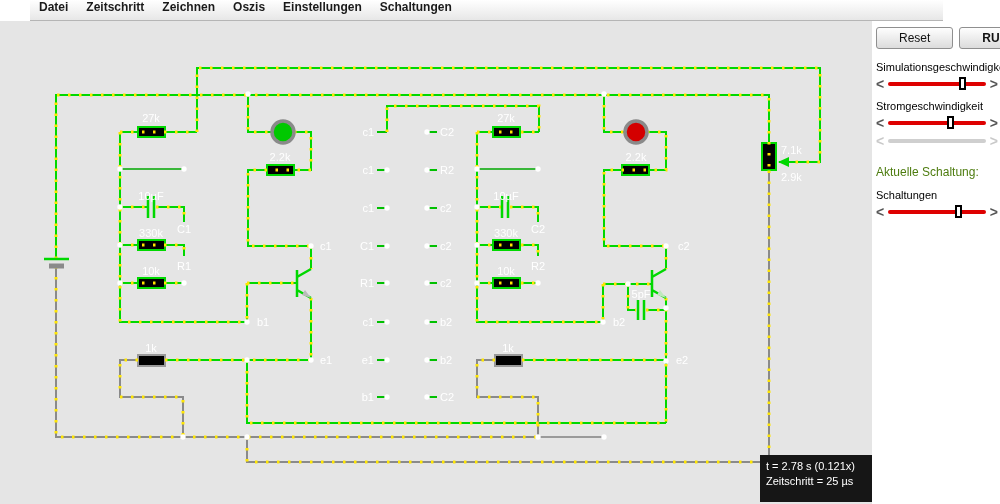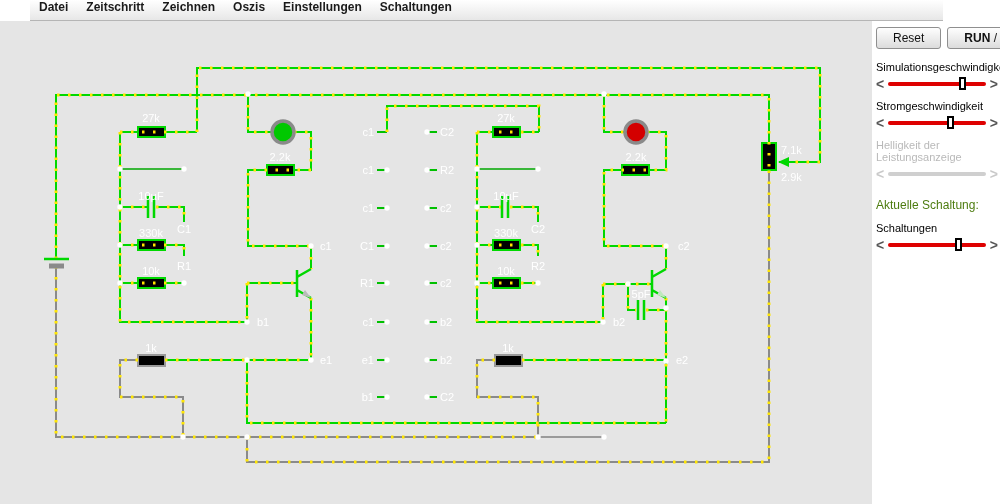--- a/index.html
+++ b/index.html
@@ -24,21 +24,21 @@
   .plate{stroke:#00d800;stroke-width:2.5;fill:none;}
   .jdot{fill:#ffffff;}
   
   #status{position:absolute;left:760px;top:434px;width:106px;height:43px;background:#161616;
     color:#fff;font-size:11px;padding:4px 0 0 6px;line-height:15px;}
   
   #panel{position:absolute;left:872px;top:21px;width:128px;height:483px;background:#fff;
     padding:6px 2px 0 4px;box-sizing:border-box;}
   .btnrow{display:flex;gap:6px;margin-bottom:12px;}
   .btn{font-size:12px;color:#111;background:linear-gradient(#fefefe,#dcdcdc);
-    border:1px solid #8f8f8f;border-radius:3px;padding:3px 16px;cursor:pointer;white-space:nowrap;}
+    border:1px solid #8f8f8f;border-radius:3px;padding:3px 22px;cursor:pointer;white-space:nowrap;}
   .btn b{font-weight:bold;}
   .slabel{font-size:11px;color:#000;margin:8px 0 3px 0;line-height:12px;}
   .slabel.disabled{color:#b9b9b9;}
   .heading{font-size:12px;color:#4d7c0f;margin:16px 0 10px 0;}
   .sliderrow{display:flex;align-items:center;height:16px;margin-bottom:2px;}
   .arrow{font-size:14px;font-weight:bold;color:#555;line-height:14px;cursor:pointer;}
   .arrow.disabled{color:#c9c9c9;}
   .track{position:relative;flex:1;height:4px;background:#de0000;border-radius:2px;margin:0 4px;}
   .track.disabled{background:#cfcfcf;}
   .handle{position:absolute;top:-5px;width:7px;height:13px;margin-left:-4px;
@@ -210,20 +210,24 @@
           <text x="440" y="212" text-anchor="start">c2</text>
           <text x="440" y="250" text-anchor="start">c2</text>
           <text x="440" y="287" text-anchor="start">c2</text>
           <text x="440" y="326" text-anchor="start">b2</text>
           <text x="440" y="364" text-anchor="start">b2</text>
           <text x="440" y="401" text-anchor="start">C2</text>
         </g>
     </svg>
 
     
+    <div id="status">
+      <div>t = 2.78 s (0.121x)</div>
+      <div>Zeitschritt = 25 µs</div>
+    </div>
   </div>
 
   <div id="panel">
     <div class="btnrow">
       <button class="btn">Reset</button>
       <button class="btn"><b>RUN</b><span> / Reset</span></button>
     </div>
 
     <div class="slabel">Simulationsgeschwindigkeit</div>
     <div class="sliderrow">
@@ -236,21 +240,20 @@
 
     <div class="slabel">Stromgeschwindigkeit</div>
     <div class="sliderrow">
       <span class="arrow">&lt;</span>
       <div class="track">
         <div class="handle" style="left: 64%;"></div>
       </div>
       <span class="arrow">&gt;</span>
     </div>
 
-    <div class="slabel disabled" style="width:110px;">Helligkeit der Leistungsanzeige</div>
     <div class="sliderrow">
       <span class="arrow disabled">&lt;</span>
       <div class="track disabled"></div>
       <span class="arrow disabled">&gt;</span>
     </div>
 
     <div class="heading">Aktuelle Schaltung:</div>
 
     <div class="slabel">Schaltungen</div>
     <div class="sliderrow">

